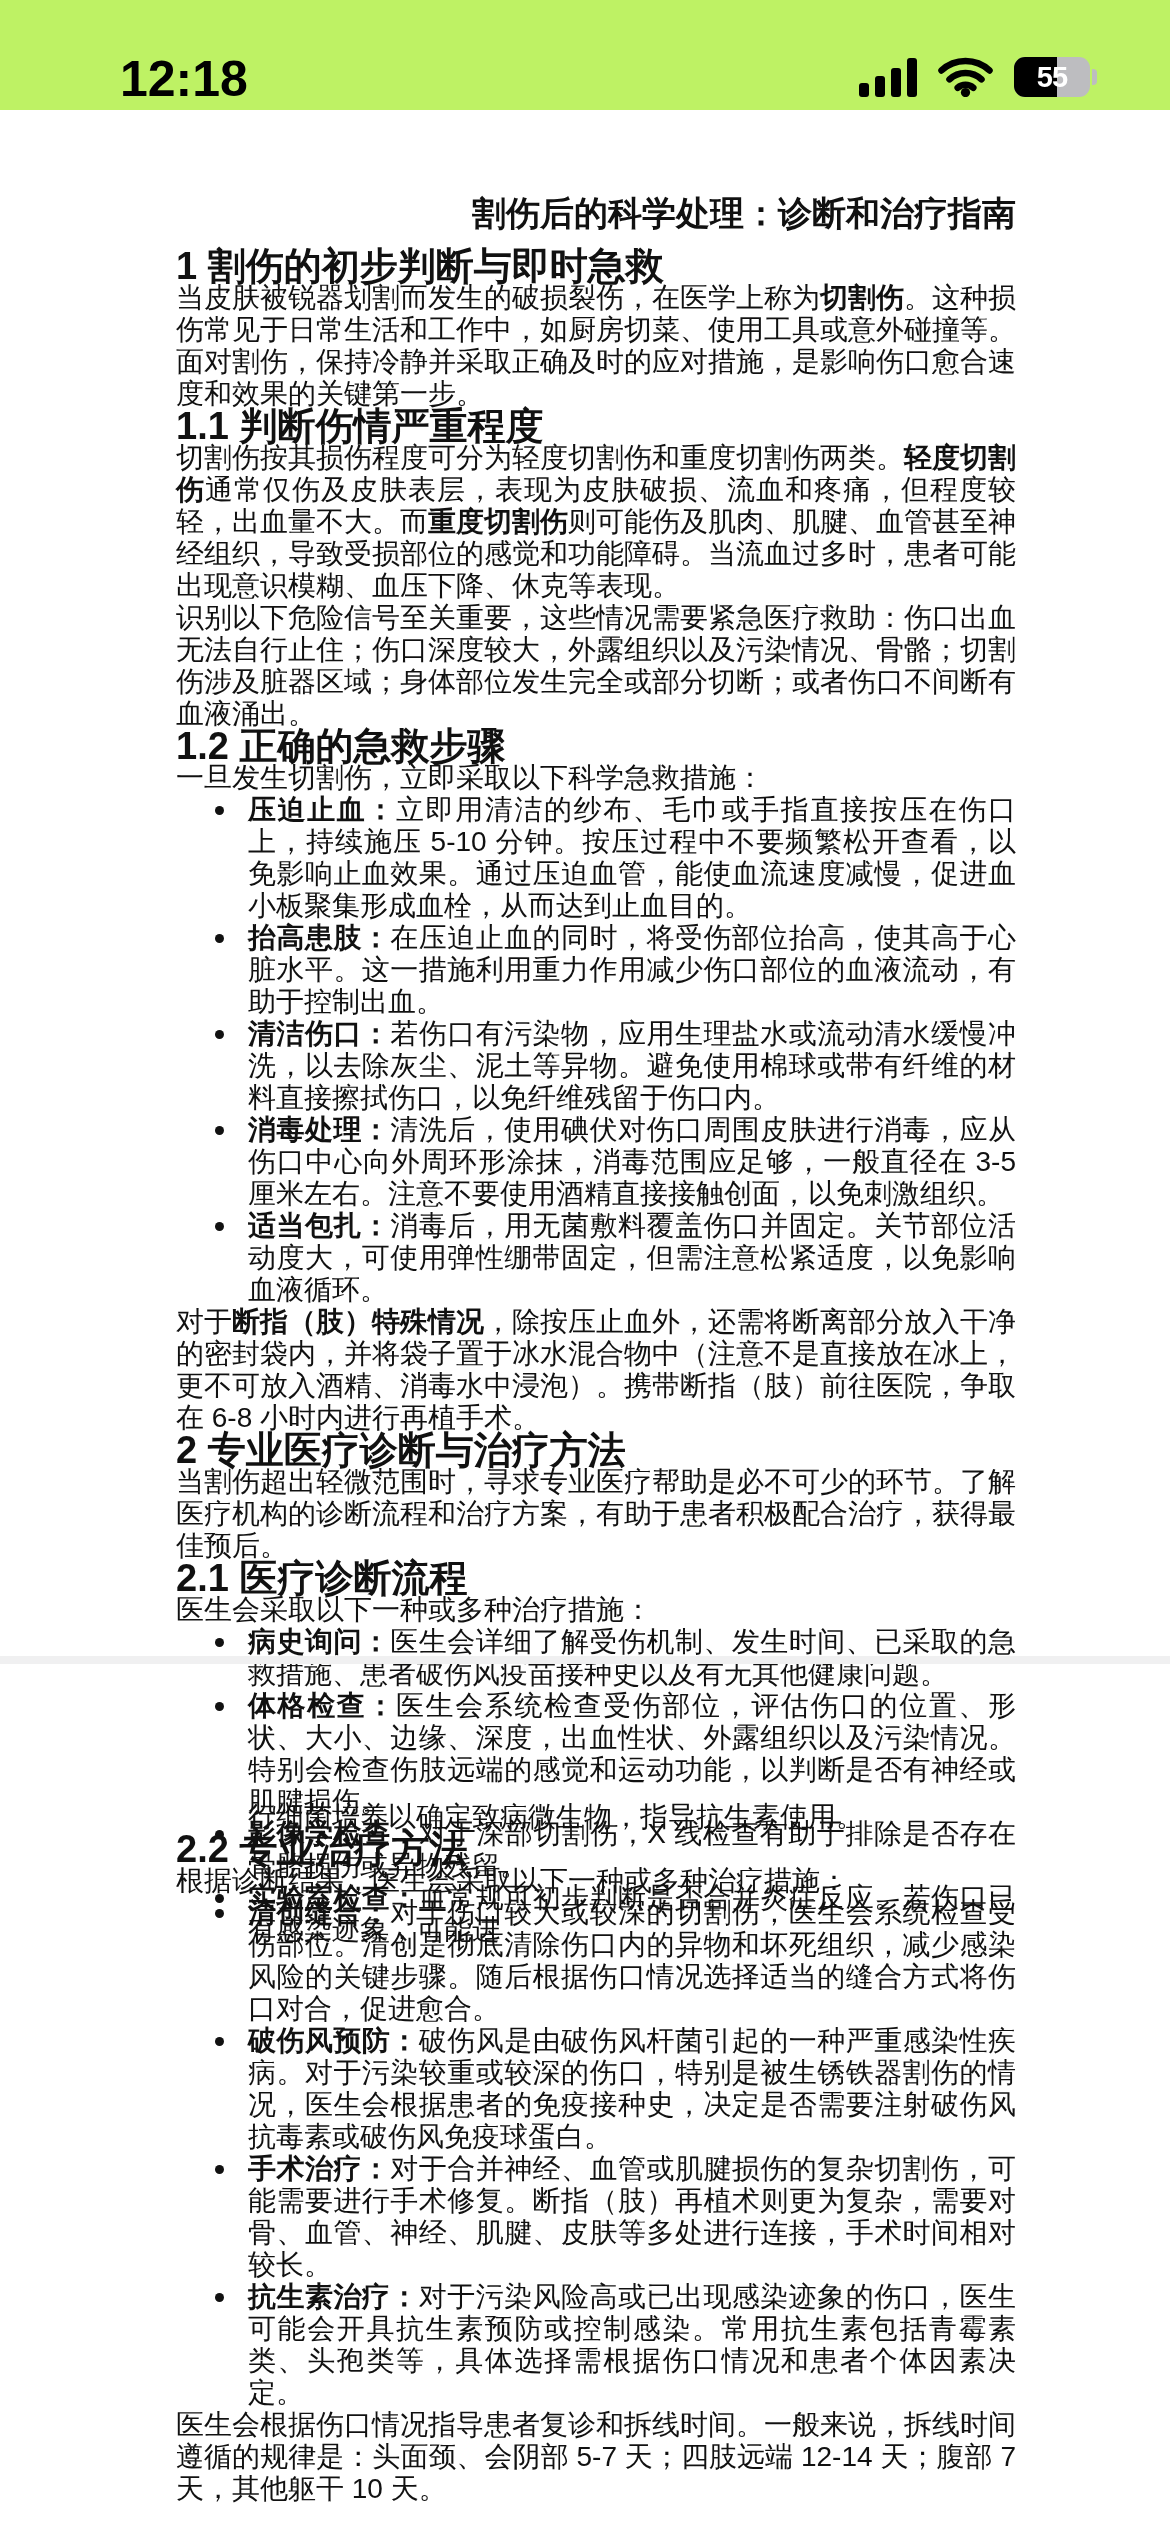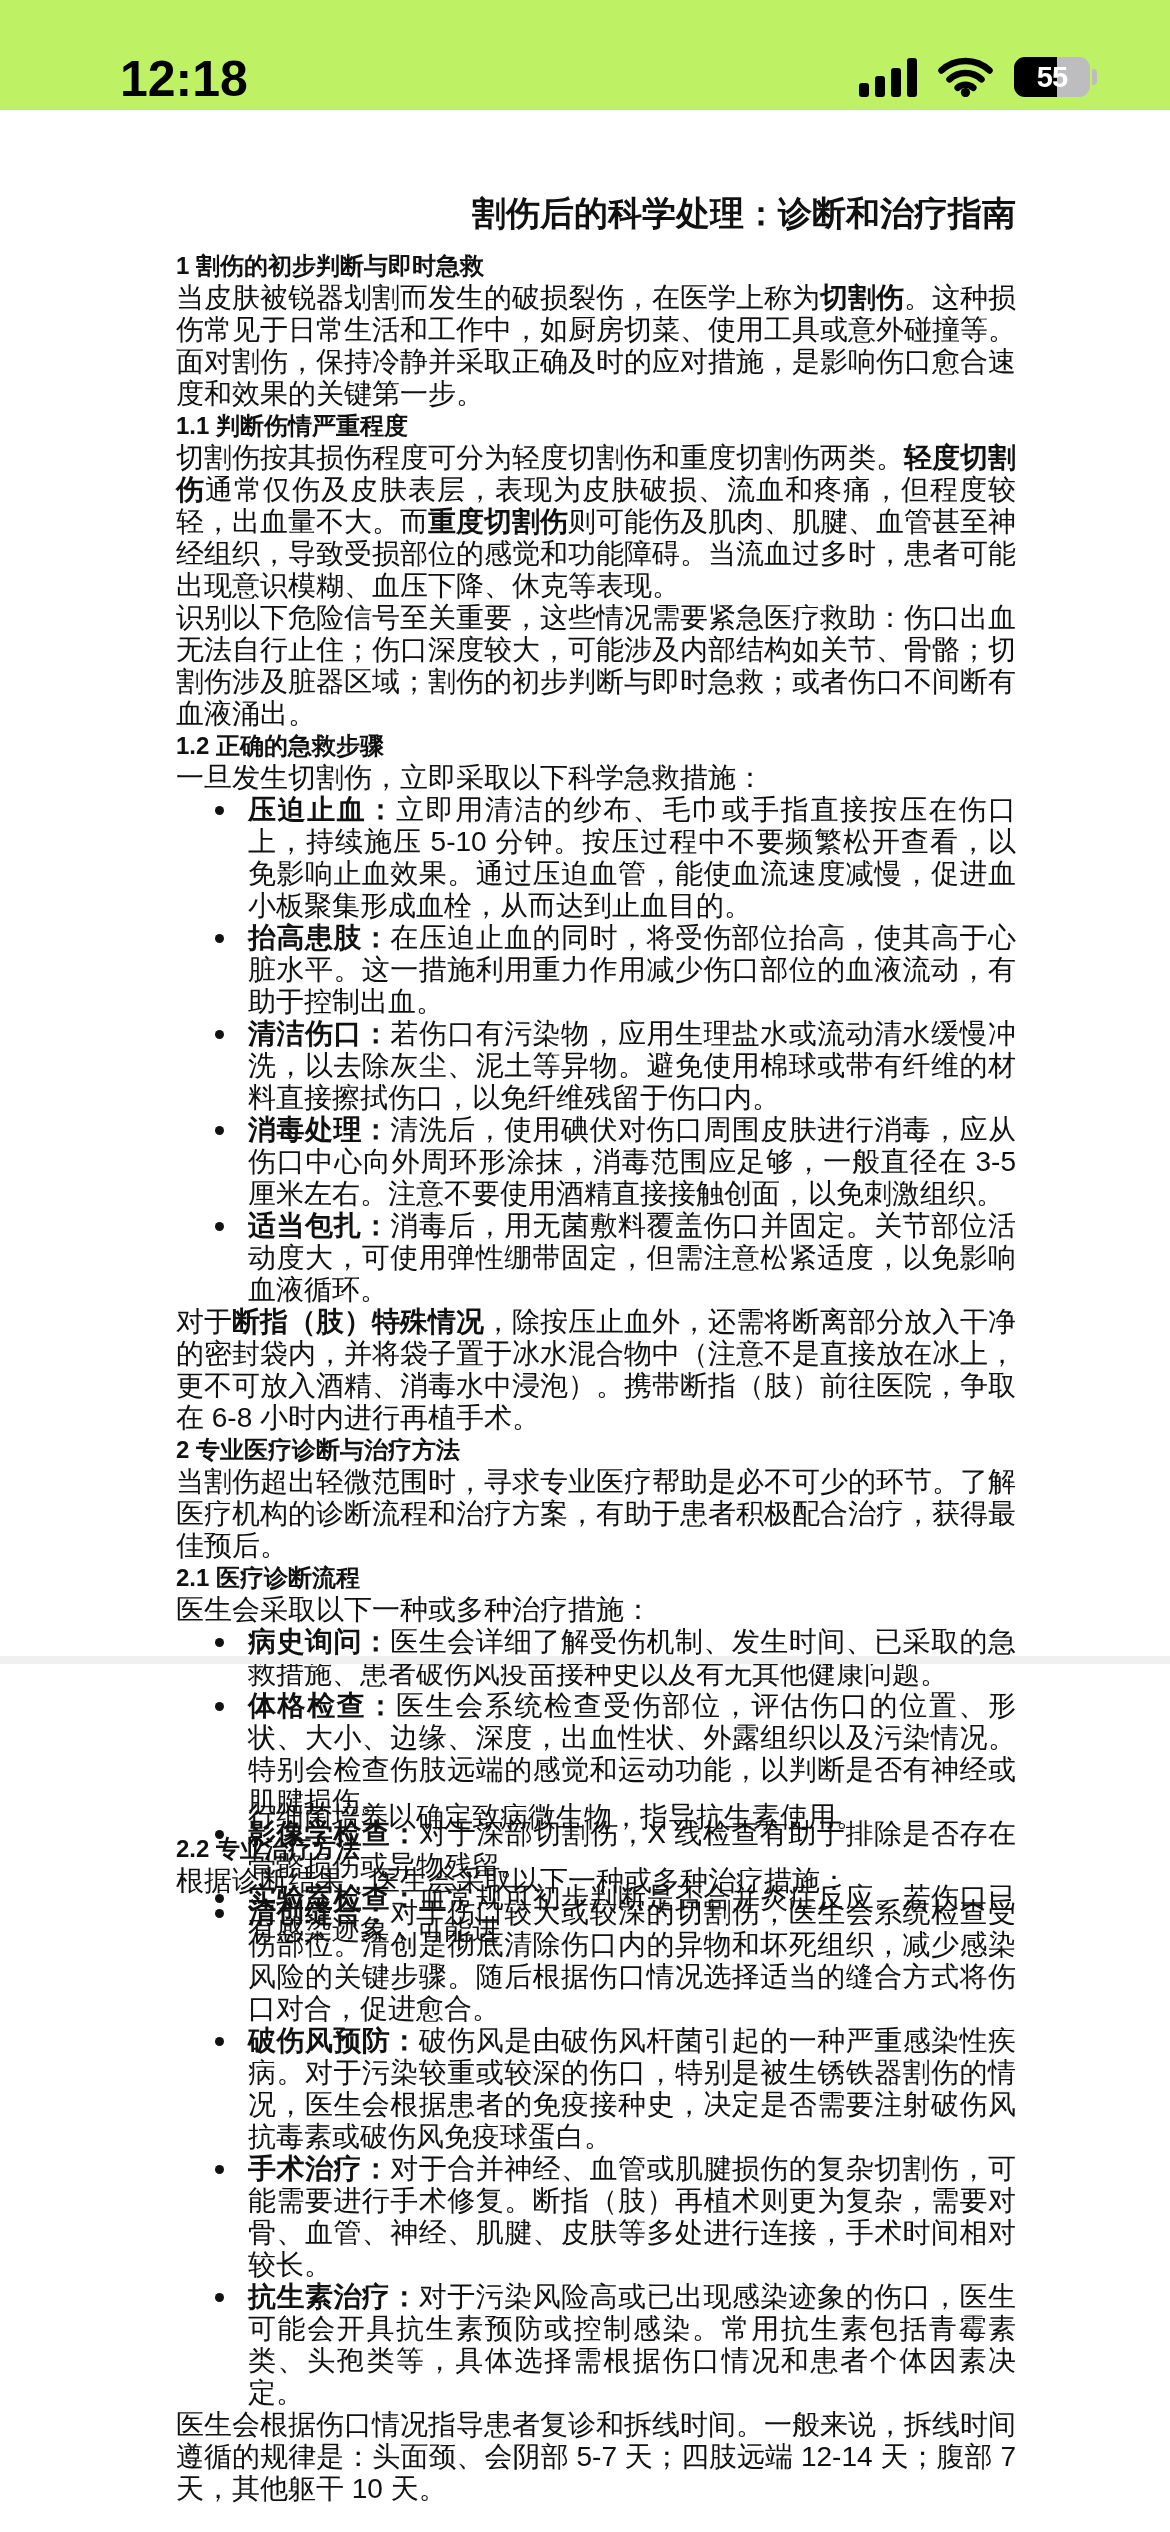--- a/index.html
+++ b/index.html
@@ -20,21 +20,21 @@
   .bfill{position:absolute;left:0;top:0;bottom:0;width:56%;background:#000;border-radius:11px 0 0 11px;}
   .bnum{position:absolute;left:0;top:0;width:100%;height:40px;line-height:41px;text-align:center;
         color:#fff;font-size:29px;font-weight:700;letter-spacing:-1px;}
   .bnub{position:absolute;right:-7px;top:12px;width:5px;height:16px;background:#bdbdc0;border-radius:0 4px 4px 0;}
   
   .separator{position:absolute;left:0;top:1656px;width:1170px;height:8px;background:#f0f0f1;}
   .content{position:absolute;left:176px;width:840px;font-size:28px;line-height:32px;text-align:justify;}
   .c1{top:190px;}
   .c2{top:1801px;}
   .title{font-size:34px;font-weight:700;line-height:46px;text-align:right;margin:0 0 14px 0;}
-  .h{font-weight:700;font-size:24px;line-height:32px;text-align:left;}
+  .h{font-weight:700;font-size:38px;line-height:32px;text-align:left;}
   .p{margin:0;}
   .b{font-weight:700;}
   .bullet{position:relative;padding-left:72px;}
   .marker{position:absolute;left:39px;top:12px;width:9px;height:9px;border-radius:50%;background:#111;}
   .cont{padding-left:72px;}
 </style>
 </head>
 <body>
 
 <div class="screen">
@@ -63,21 +63,21 @@
   </div>
 
   <div class="content c1">
     <div class="title">割伤后的科学处理：诊断和治疗指南</div>
 
     <div class="h">1 割伤的初步判断与即时急救</div>
     <p class="p"><span>当皮肤被锐器划割而发生的破损裂伤，在医学上称为</span><span class="b">切割伤</span><span>。这种损伤常见于日常生活和工作中，如厨房切菜、使用工具或意外碰撞等。面对割伤，保持冷静并采取正确及时的应对措施，是影响伤口愈合速度和效果的关键第一步。</span></p>
 
     <div class="h">1.1 判断伤情严重程度</div>
     <p class="p"><span>切割伤按其损伤程度可分为轻度切割伤和重度切割伤两类。</span><span class="b">轻度切割伤</span><span>通常仅伤及皮肤表层，表现为皮肤破损、流血和疼痛，但程度较轻，出血量不大。而</span><span class="b">重度切割伤</span><span>则可能伤及肌肉、肌腱、血管甚至神经组织，导致受损部位的感觉和功能障碍。当流血过多时，患者可能出现意识模糊、血压下降、休克等表现。</span></p>
-    <p class="p">识别以下危险信号至关重要，这些情况需要紧急医疗救助：伤口出血无法自行止住；伤口深度较大，可能涉及内部结构如关节、骨骼；切割伤涉及脏器区域；割伤的初步判断与即时急救；或者伤口不间断有血液涌出。</p>
+    <p class="p">识别以下危险信号至关重要，这些情况需要紧急医疗救助：伤口出血无法自行止住；伤口深度较大，外露组织以及污染情况、骨骼；切割伤涉及脏器区域；身体部位发生完全或部分切断；或者伤口不间断有血液涌出。</p>
 
     <div class="h">1.2 正确的急救步骤</div>
     <p class="p">一旦发生切割伤，立即采取以下科学急救措施：</p>
 
     <div class="bullet"><span class="marker"></span><span class="b">压迫止血：</span><span>立即用清洁的纱布、毛巾或手指直接按压在伤口上，持续施压 5-10 分钟。按压过程中不要频繁松开查看，以免影响止血效果。通过压迫血管，能使血流速度减慢，促进血小板聚集形成血栓，从而达到止血目的。</span></div>
     <div class="bullet"><span class="marker"></span><span class="b">抬高患肢：</span><span>在压迫止血的同时，将受伤部位抬高，使其高于心脏水平。这一措施利用重力作用减少伤口部位的血液流动，有助于控制出血。</span></div>
     <div class="bullet"><span class="marker"></span><span class="b">清洁伤口：</span><span>若伤口有污染物，应用生理盐水或流动清水缓慢冲洗，以去除灰尘、泥土等异物。避免使用棉球或带有纤维的材料直接擦拭伤口，以免纤维残留于伤口内。</span></div>
     <div class="bullet"><span class="marker"></span><span class="b">消毒处理：</span><span>清洗后，使用碘伏对伤口周围皮肤进行消毒，应从伤口中心向外周环形涂抹，消毒范围应足够，一般直径在 3-5 厘米左右。注意不要使用酒精直接接触创面，以免刺激组织。</span></div>
     <div class="bullet"><span class="marker"></span><span class="b">适当包扎：</span><span>消毒后，用无菌敷料覆盖伤口并固定。关节部位活动度大，可使用弹性绷带固定，但需注意松紧适度，以免影响血液循环。</span></div>
 

